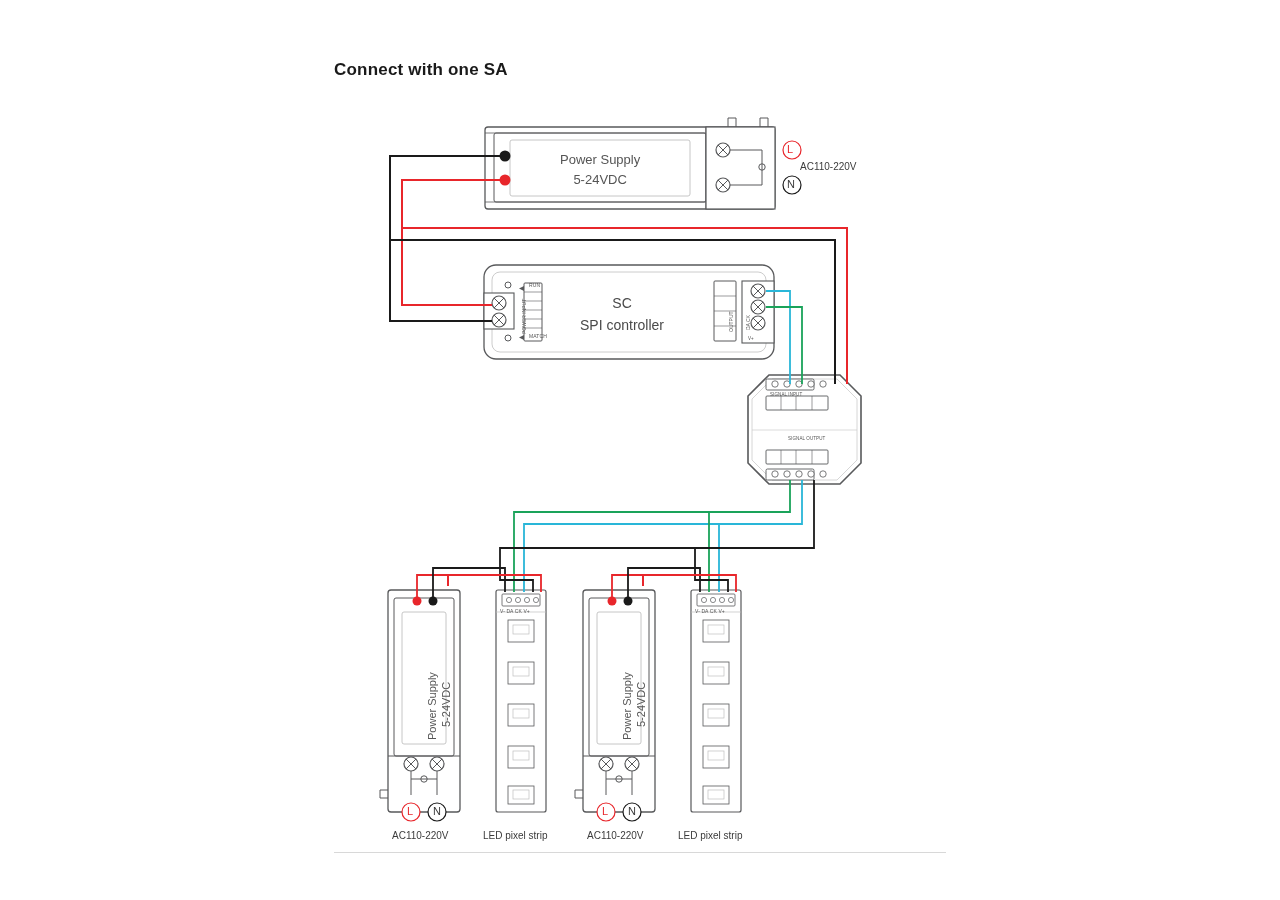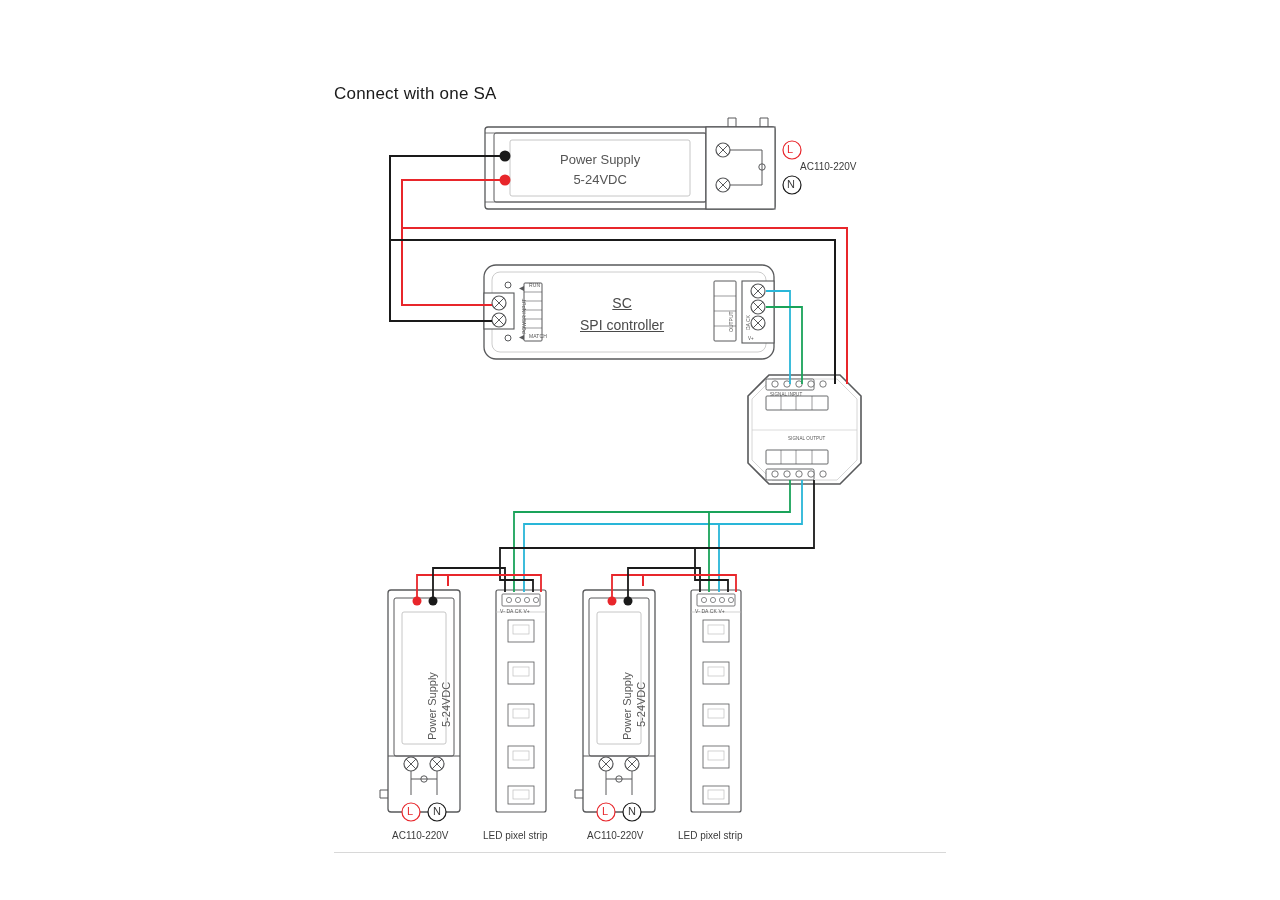--- a/index.html
+++ b/index.html
@@ -17,23 +17,23 @@
   }
   #stage {
     position: absolute;
     left: 0; top: 0;
     width: 1280px;
     height: 900px;
   }
   .title {
     position: absolute;
     left: 334px;
-    top: 84px;
+    top: 60px;
     font-size: 17px;
-    font-weight: normal;
+    font-weight: bold;
     letter-spacing: 0.2px;
     color: #1a1a1a;
   }
   svg#diagram {
     position: absolute;
     left: 0; top: 0;
     width: 1280px;
     height: 900px;
   }
   .lbl {
@@ -330,21 +330,21 @@
   </svg>
 
   <div class="psu-text" style="left:560px; top:150px;">
     <div>Power Supply</div>
     <div>5-24VDC</div>
   </div>
   <div class="lbl" style="left:787px; top:143px; font-size:11px; color:#e8262b;">L</div>
   <div class="lbl" style="left:787px; top:178px; font-size:11px;">N</div>
   <div class="lbl" style="left:800px; top:161px;">AC110-220V</div>
 
-  <div class="sc-text" style="left:580px; top:292px;text-decoration:underline;">
+  <div class="sc-text" style="left:580px; top:292px;">
     <div>SC</div>
     <div>SPI controller</div>
   </div>
   <div class="tiny" style="left:529px; top:282px;">RUN</div>
   <div class="tiny" style="left:529px; top:333px;">MATCH</div>
   <div class="tiny-v" style="left:521px; top:334px;">POWER INPUT</div>
   <div class="tiny-v" style="left:728px; top:332px;">OUTPUT</div>
   <div class="tiny-v" style="left:745px; top:330px;">DA  CK</div>
   <div class="tiny" style="left:748px; top:336px; font-size:4.5px;">V+</div>
 

